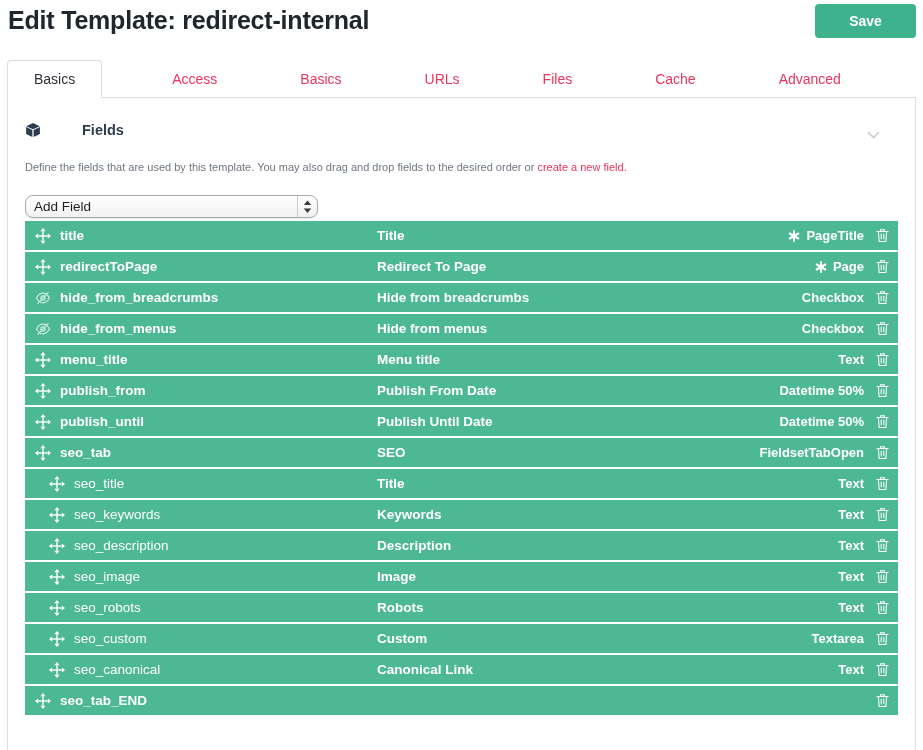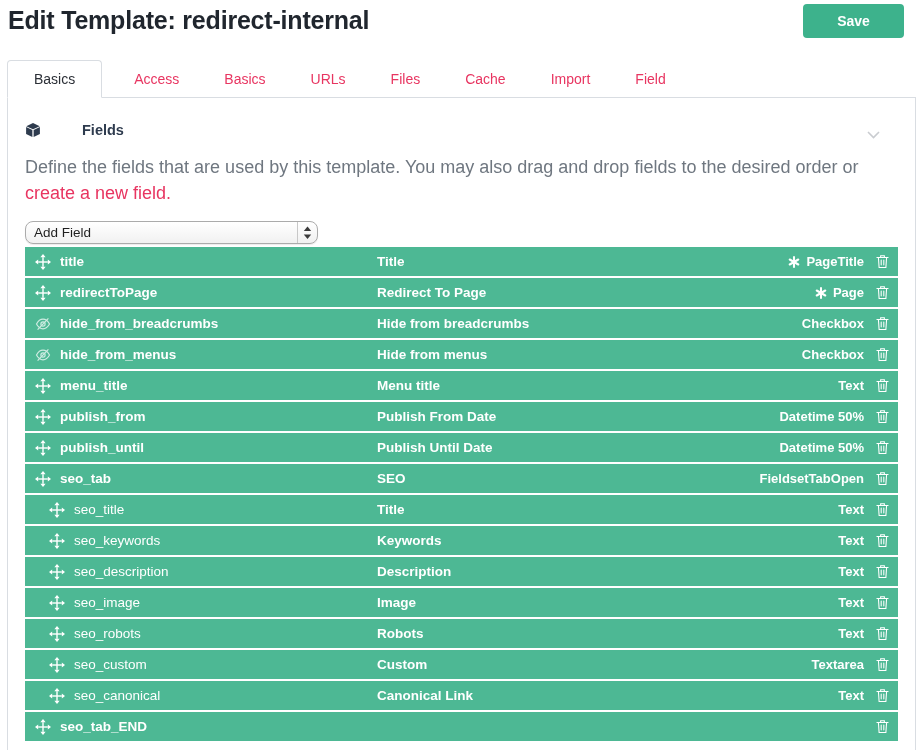--- a/index.html
+++ b/index.html
@@ -4,41 +4,41 @@
 <style>
   * { margin: 0; padding: 0; box-sizing: border-box; }
   html, body { width: 923px; height: 750px; overflow: hidden; background: #fff;
     font-family: "Liberation Sans", sans-serif; }
   .page { position: relative; width: 923px; height: 750px; padding: 0 7px; }
 
   
   .header { position: relative; height: 60px; }
   .page-title { position: absolute; left: 1px; top: 6px; font-size: 25px; font-weight: 700;
     color: #20262e; letter-spacing: -0.2px; }
-  .save-btn { position: absolute; right: 12px; top: 4px; width: 101px; height: 34px;
+  .save-btn { position: absolute; right: 0; top: 4px; width: 101px; height: 34px;
     background: #3db28c; color: #fff; border: none; border-radius: 4px;
     font-size: 14px; font-weight: 700; font-family: inherit; cursor: pointer; }
 
   
-  .tabs { display: flex; align-items: flex-end; height: 38px; border-bottom: 1px solid #d9dde2; }
+  .tabs { display: flex; align-items: flex-end; height: 38px; border-bottom: 1px solid #d9dde2; gap: 38px; }
   .tab { font-size: 14px; color: #e83561; padding: 10px 16px; margin-right: 13px; cursor: pointer;
     white-space: nowrap; }
   .tab.active { color: #2b2f36; background: #fff; border: 1px solid #d9dde2; border-bottom: 1px solid #fff;
     border-radius: 4px 4px 0 0; margin-bottom: -1px; padding: 10px 26px; margin-right: 16px; }
 
   
   .panel { border: 1px solid #d9dde2; border-top: none; border-bottom: none;
     height: 653px; padding: 24px 17px 0 17px; }
 
   .fields-header { display: flex; align-items: center; position: relative; gap: 34px; }
   .fields-header .cube { width: 16px; height: 16px; margin-right: 7px; }
   .fields-title { font-size: 14.5px; font-weight: 700; color: #2e3b4e; }
   .collapse-chevron { position: absolute; right: 18px; top: 3px; cursor: pointer; }
 
-  .description { margin-top: 16px; font-size: 18px; line-height: 26px; color: #6f7780;
+  .description { margin-top: 16px; font-size: 11px; line-height: 26px; color: #6f7780;
     max-width: 880px; }
   .description a { color: #e83561; text-decoration: none; cursor: pointer; }
 
   .add-field { margin-top: 15px; width: 293px; height: 23px; border: 1px solid #ababab;
     border-radius: 8px; background: linear-gradient(#ffffff, #f1f1f1);
     display: flex; align-items: center; cursor: pointer;
     box-shadow: 0 1px 1px rgba(0,0,0,0.08); }
   .add-field .sel-label { flex: 1; font-size: 13.5px; color: #1f1f1f; padding-left: 8px; }
   .add-field .stepper { width: 20px; height: 100%; display: flex; align-items: center;
     justify-content: center; border-left: 1px solid #c8c8c8; }
@@ -72,20 +72,21 @@
     <button class="save-btn">Save</button>
   </div>
 
   <div class="tabs">
     <div class="tab active">Basics</div>
     <div class="tab">Access</div>
     <div class="tab">Basics</div>
     <div class="tab">URLs</div>
     <div class="tab">Files</div>
     <div class="tab">Cache</div>
+    <div class="tab">Advanced</div>
     <div class="tab">Import</div>
     <div class="tab">Field</div>
   </div>
 
   <div class="panel">
 
     <div class="fields-header">
       <svg class="cube" viewBox="0 0 16 16">
         <polygon points="8,1.1 14.7,4.15 8,7.2 1.3,4.15" fill="#2e3b4e"></polygon>
         <polygon points="1.1,5.1 7.35,7.95 7.35,14.9 1.1,12.05" fill="#2e3b4e"></polygon>

